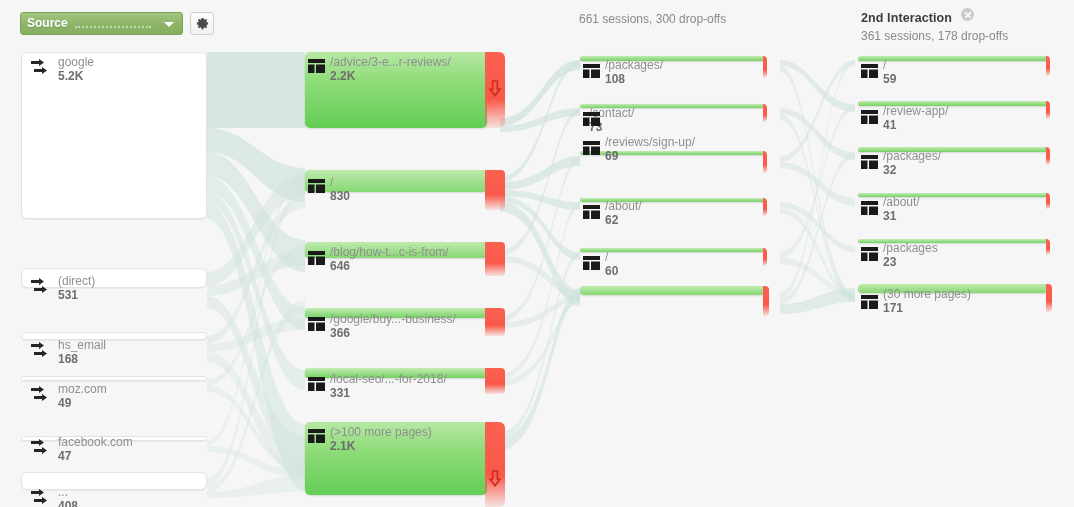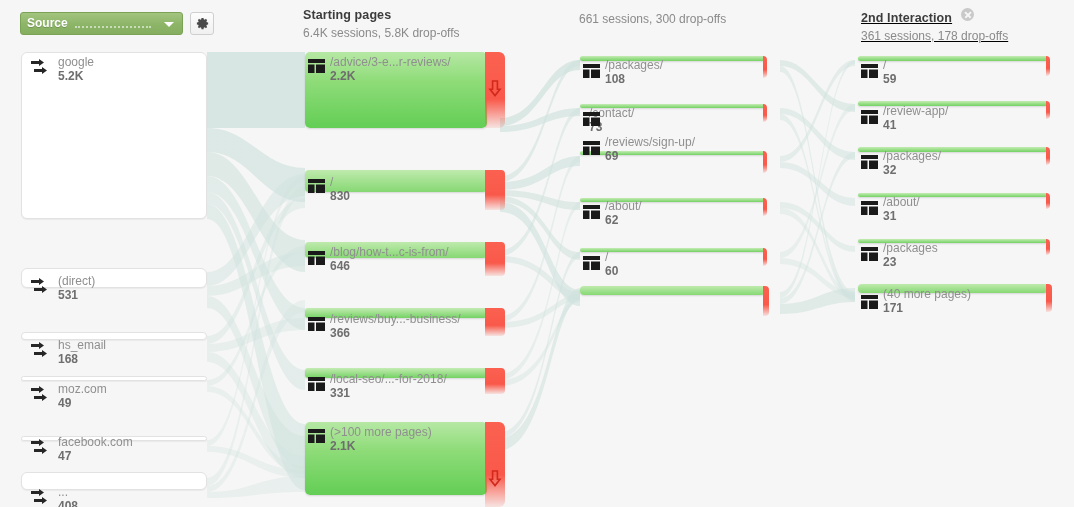--- a/index.html
+++ b/index.html
@@ -210,28 +210,24 @@
       <span class="caret"></span>
     </div>
     <div id="gear-btn">
       <svg width="15" height="15" viewBox="0 0 16 16">
         <path fill="#4a4a4a" d="M8 5.2a2.8 2.8 0 1 0 0 5.6 2.8 2.8 0 0 0 0-5.6zm0 4.1a1.3 1.3 0 1 1 0-2.6 1.3 1.3 0 0 1 0 2.6z"></path>
         <path fill="#4a4a4a" d="M14 6.9l-1.4-.2a4.9 4.9 0 0 0-.5-1.2l.9-1.1-1.4-1.4-1.1.9a4.9 4.9 0 0 0-1.2-.5L9.1 2H6.9l-.2 1.4c-.4.1-.8.3-1.2.5l-1.1-.9-1.4 1.4.9 1.1c-.2.4-.4.8-.5 1.2L2 6.9v2.2l1.4.2c.1.4.3.8.5 1.2l-.9 1.1 1.4 1.4 1.1-.9c.4.2.8.4 1.2.5l.2 1.4h2.2l.2-1.4c.4-.1.8-.3 1.2-.5l1.1.9 1.4-1.4-.9-1.1c.2-.4.4-.8.5-1.2l1.4-.2V6.9z"></path>
       </svg>
     </div>
   </div>
 
-  <div class="col-head" style="left:303px;">
-    <div class="ttl">Starting pages</div>
-    <div class="sub">6.4K sessions, 5.8K drop-offs</div>
-  </div>
   <div class="col-head" style="left:579px;">
     <div class="sub">661 sessions, 300 drop-offs</div>
   </div>
-  <div class="col-head" style="left:861px;text-decoration:underline;">
+  <div class="col-head" style="left:861px;">
     <div class="ttl"><span>2nd Interaction</span><span class="closex"></span></div>
     <div class="sub">361 sessions, 178 drop-offs</div>
   </div>
 
   <div class="node src" style="left:21px; top:52px; width:186px; height:167px;">
     <div class="bar"></div>
   </div>
   <div class="lbl" style="left:30px; top:56px;">
     <div style="position:absolute;left:0;top:1px" class="ico">
       <svg width="20" height="20" viewBox="0 0 20 20">
@@ -389,21 +385,21 @@
   <div class="drop small" style="left:485px; top:308px; width:20px; height:28px;"></div>
   <div class="lbl" style="left:306px; top:313px;">
     <div class="ico" style="position:absolute;left:2px;top:3px">
       <svg width="17" height="16" viewBox="0 0 17 16">
           <rect x="0" y="1" width="17" height="4" fill="#1a1a1a"></rect>
           <rect x="0" y="6.5" width="6.5" height="8.5" fill="#1a1a1a"></rect>
           <rect x="8" y="6.5" width="9" height="8.5" fill="#1a1a1a"></rect>
         </svg>
     </div>
     <div style="margin-left:24px">
-      <div class="t1">/reviews/buy...-business/</div>
+      <div class="t1">/google/buy...-business/</div>
       <div class="t2">366</div>
     </div>
   </div>
 
   <div class="node pg hair" style="left:305px; top:368px; width:182px; height:10px;">
     <div class="bar"></div>
   </div>
   <div class="drop small" style="left:485px; top:368px; width:20px; height:26px;"></div>
   <div class="lbl" style="left:306px; top:373px;">
     <div class="ico" style="position:absolute;left:2px;top:3px">
@@ -632,18 +628,18 @@
   <div class="drop small" style="left:1046px; top:284px; width:6px; height:28px;"></div>
   <div class="lbl" style="left:859px; top:288px;">
     <div class="ico" style="position:absolute;left:2px;top:6px">
       <svg width="17" height="16" viewBox="0 0 17 16">
           <rect x="0" y="1" width="17" height="4" fill="#1a1a1a"></rect>
           <rect x="0" y="6.5" width="6.5" height="8.5" fill="#1a1a1a"></rect>
           <rect x="8" y="6.5" width="9" height="8.5" fill="#1a1a1a"></rect>
         </svg>
     </div>
     <div style="margin-left:24px">
-      <div class="t1">(40 more pages)</div>
+      <div class="t1">(30 more pages)</div>
       <div class="t2">171</div>
     </div>
   </div>
 
 </div>
 
 </body></html>

